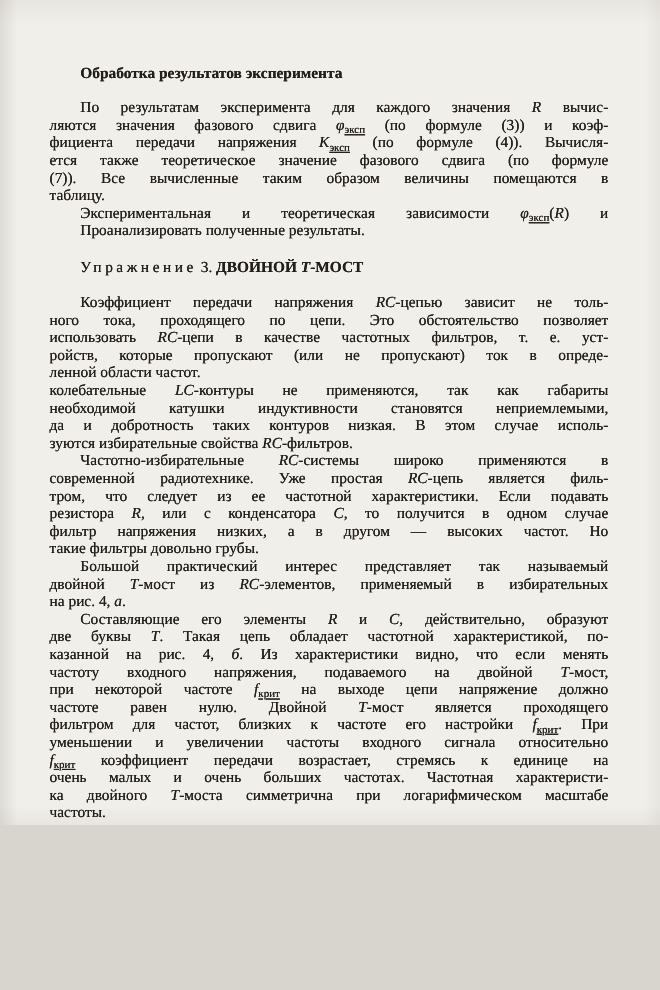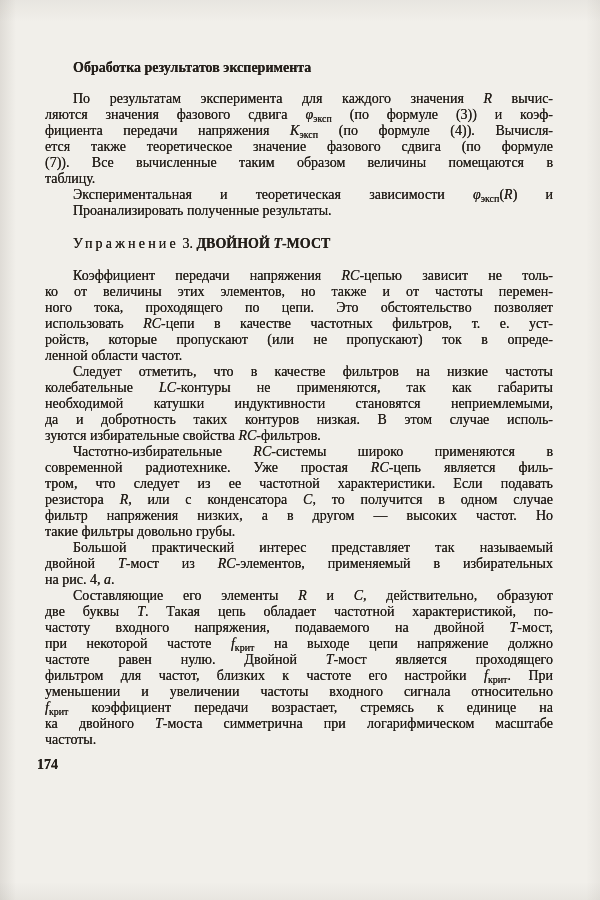--- a/index.html
+++ b/index.html
@@ -3,21 +3,21 @@
 <meta charset="utf-8">
 <style>
   html, body { margin: 0; padding: 0; }
   body {
     width: 600px; height: 900px;
     background: #d8d5cf;
     font-family: "Liberation Serif", "DejaVu Serif", serif;
   }
   .paper {
     position: relative;
-    width: 600px; height: 900px;
+    width: 600px; height: 750px;
     overflow: hidden;
     box-sizing: border-box;
     color: #241f1a;
     background:
       linear-gradient(90deg, rgba(60,50,40,0.10), rgba(60,50,40,0) 16px),
       linear-gradient(270deg, rgba(60,50,40,0.05), rgba(60,50,40,0) 14px),
       linear-gradient(180deg, rgba(60,50,40,0.05), rgba(60,50,40,0) 22px),
       linear-gradient(0deg, rgba(60,50,40,0.05), rgba(60,50,40,0) 18px),
       #f1efea;
     padding: 60px 47px 0 45px;
@@ -40,21 +40,21 @@
   .heading .ln, .heading2 .ln {
     text-align-last: left; -moz-text-align-last: left;
     padding-left: 28px;
     white-space: normal;
   }
   .heading { margin-bottom: 15px; }
   .heading2 { margin-top: 17px; margin-bottom: 16px; }
   .rs-i  { font-style: italic; }
   .rs-b  { font-weight: bold; }
   .rs-bi { font-weight: bold; font-style: italic; }
-  .rs-sub { font-size: 10px; vertical-align: -3px; letter-spacing: 0; }
+  .rs-sub { font-size: 10px; vertical-align: -3px; letter-spacing: 0; text-decoration: underline; }
   .rs-sp { letter-spacing: 3.2px; }
   .pagenum {
     margin-top: 9px;
     margin-left: -8px;
     font-size: 14px;
     font-weight: bold;
     text-shadow: 0 0 0.45px currentColor;
   }
 </style>
 </head>
@@ -77,28 +77,26 @@
         <div class="ln ind"><span>Экспериментальная и теоретическая зависимости </span><span class="rs-i">φ</span><span class="rs-sub">эксп</span><span>(</span><span class="rs-i">R</span><span>) и</span></div>
       </div>
       <div class="block para">
         <div class="ln ind end"><span>Проанализировать полученные результаты.</span></div>
       </div>
       <div class="block heading2">
         <div class="ln"><span class="rs-sp">Упражнение</span><span> 3. </span><span class="rs-b">ДВОЙНОЙ </span><span class="rs-bi">Т</span><span class="rs-b">-МОСТ</span></div>
       </div>
       <div class="block para">
         <div class="ln ind"><span>Коэффициент передачи напряжения </span><span class="rs-i">RC</span><span>-цепью зависит не толь-</span></div>
-        <div class="ln"><span>ко от величины этих элементов, но также и от частоты перемен-</span></div>
         <div class="ln"><span>ного тока, проходящего по цепи. Это обстоятельство позволяет</span></div>
         <div class="ln"><span>использовать </span><span class="rs-i">RC</span><span>-цепи в качестве частотных фильтров, т. е. уст-</span></div>
         <div class="ln"><span>ройств, которые пропускают (или не пропускают) ток в опреде-</span></div>
         <div class="ln end"><span>ленной области частот.</span></div>
       </div>
       <div class="block para">
-        <div class="ln ind"><span>Следует отметить, что в качестве фильтров на низкие частоты</span></div>
         <div class="ln"><span>колебательные </span><span class="rs-i">LC</span><span>-контуры не применяются, так как габариты</span></div>
         <div class="ln"><span>необходимой катушки индуктивности становятся неприемлемыми,</span></div>
         <div class="ln"><span>да и добротность таких контуров низкая. В этом случае исполь-</span></div>
         <div class="ln end"><span>зуются избирательные свойства </span><span class="rs-i">RC</span><span>-фильтров.</span></div>
       </div>
       <div class="block para">
         <div class="ln ind"><span>Частотно-избирательные </span><span class="rs-i">RC</span><span>-системы широко применяются в</span></div>
         <div class="ln"><span>современной радиотехнике. Уже простая </span><span class="rs-i">RC</span><span>-цепь является филь-</span></div>
         <div class="ln"><span>тром, что следует из ее частотной характеристики. Если подавать</span></div>
         <div class="ln"><span>резистора </span><span class="rs-i">R</span><span>, или с конденсатора </span><span class="rs-i">C</span><span>, то получится в одном случае</span></div>
@@ -106,24 +104,26 @@
         <div class="ln end"><span>такие фильтры довольно грубы.</span></div>
       </div>
       <div class="block para">
         <div class="ln ind"><span>Большой практический интерес представляет так называемый</span></div>
         <div class="ln"><span>двойной </span><span class="rs-i">Т</span><span>-мост из </span><span class="rs-i">RC</span><span>-элементов, применяемый в избирательных</span></div>
         <div class="ln end"><span>на рис. 4, </span><span class="rs-i">а</span><span>.</span></div>
       </div>
       <div class="block para">
         <div class="ln ind"><span>Составляющие его элементы </span><span class="rs-i">R</span><span> и </span><span class="rs-i">C</span><span>, действительно, образуют</span></div>
         <div class="ln"><span>две буквы </span><span class="rs-i">Т</span><span>. Такая цепь обладает частотной характеристикой, по-</span></div>
+        <div class="ln"><span>казанной на рис. 4, </span><span class="rs-i">б</span><span>. Из характеристики видно, что если менять</span></div>
         <div class="ln"><span>частоту входного напряжения, подаваемого на двойной </span><span class="rs-i">Т</span><span>-мост,</span></div>
         <div class="ln"><span>при некоторой частоте </span><span class="rs-i">f</span><span class="rs-sub">крит</span><span> на выходе цепи напряжение должно</span></div>
         <div class="ln"><span>частоте равен нулю. Двойной </span><span class="rs-i">Т</span><span>-мост является проходящего</span></div>
         <div class="ln"><span>фильтром для частот, близких к частоте его настройки </span><span class="rs-i">f</span><span class="rs-sub">крит</span><span>. При</span></div>
         <div class="ln"><span>уменьшении и увеличении частоты входного сигнала относительно</span></div>
         <div class="ln"><span class="rs-i">f</span><span class="rs-sub">крит</span><span> коэффициент передачи возрастает, стремясь к единице на</span></div>
+        <div class="ln"><span>очень малых и очень больших частотах. Частотная характеристи-</span></div>
         <div class="ln"><span>ка двойного </span><span class="rs-i">Т</span><span>-моста симметрична при логарифмическом масштабе</span></div>
         <div class="ln end"><span>частоты.</span></div>
       </div>
     </div>
   <div class="pagenum">174</div>
 </div>
 
 </body></html>

